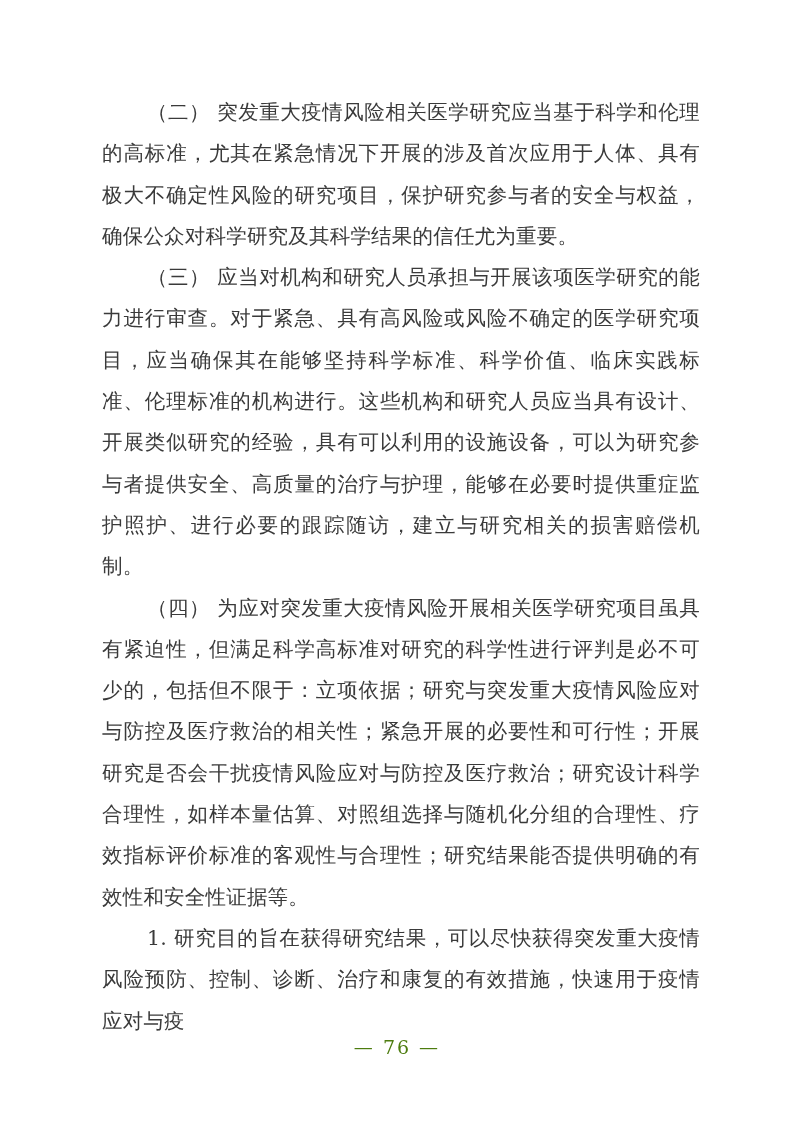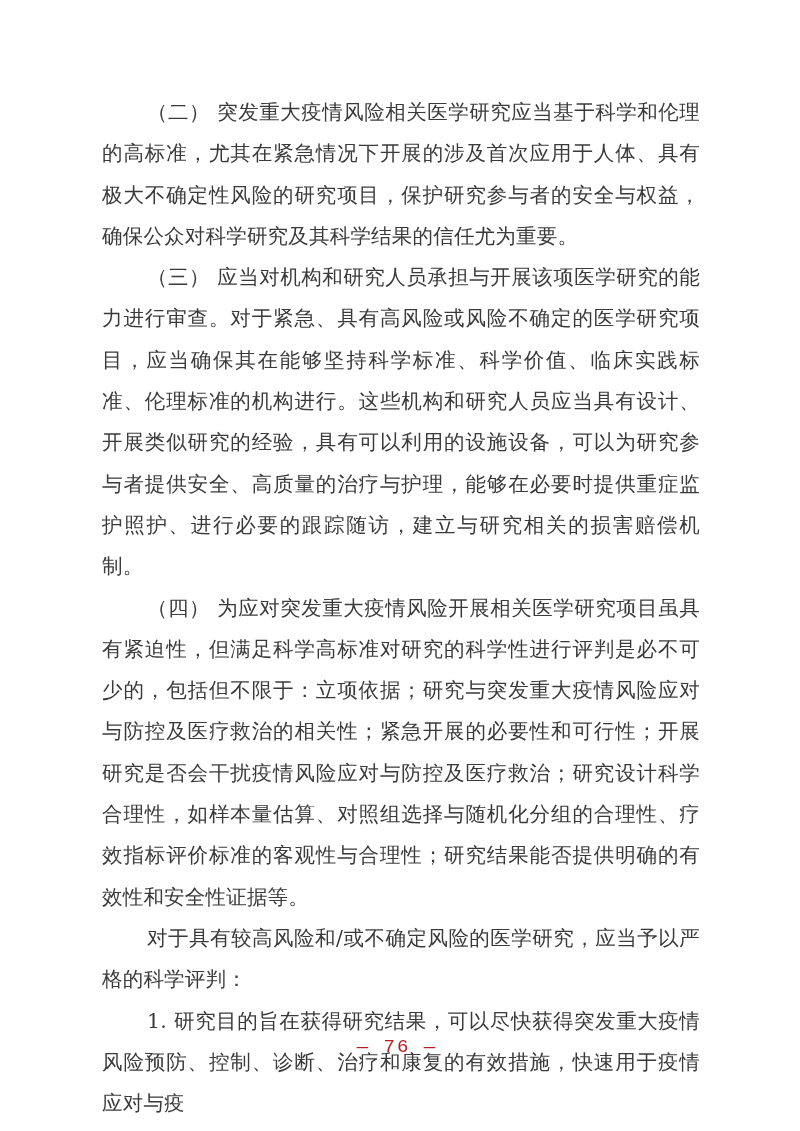--- a/index.html
+++ b/index.html
@@ -41,32 +41,30 @@
   }
   .footer {
     position: absolute;
     left: 0;
     top: 1036px;
     width: 794px;
     text-align: center;
   }
   .footer .page-number {
     font-size: 19px;
-    color: #b91c1c;
+    color: #4d7c0f;
     letter-spacing: 2px;
-    font-family: Liberation Mono, monospace;
   }
 </style>
 </head>
 <body>
 
 <div class="page">
   <div class="body-text">
     <p>（二） 突发重大疫情风险相关医学研究应当基于科学和伦理的高标准，尤其在紧急情况下开展的涉及首次应用于人体、具有极大不确定性风险的研究项目，保护研究参与者的安全与权益，确保公众对科学研究及其科学结果的信任尤为重要。</p>
     <p>（三） 应当对机构和研究人员承担与开展该项医学研究的能力进行审查。对于紧急、具有高风险或风险不确定的医学研究项目，应当确保其在能够坚持科学标准、科学价值、临床实践标准、伦理标准的机构进行。这些机构和研究人员应当具有设计、开展类似研究的经验，具有可以利用的设施设备，可以为研究参与者提供安全、高质量的治疗与护理，能够在必要时提供重症监护照护、进行必要的跟踪随访，建立与研究相关的损害赔偿机制。</p>
     <p>（四） 为应对突发重大疫情风险开展相关医学研究项目虽具有紧迫性，但满足科学高标准对研究的科学性进行评判是必不可少的，包括但不限于：立项依据；研究与突发重大疫情风险应对与防控及医疗救治的相关性；紧急开展的必要性和可行性；开展研究是否会干扰疫情风险应对与防控及医疗救治；研究设计科学合理性，如样本量估算、对照组选择与随机化分组的合理性、疗效指标评价标准的客观性与合理性；研究结果能否提供明确的有效性和安全性证据等。</p>
-    <p>对于具有较高风险和/或不确定风险的医学研究，应当予以严格的科学评判：</p>
     <p>1. 研究目的旨在获得研究结果，可以尽快获得突发重大疫情风险预防、控制、诊断、治疗和康复的有效措施，快速用于疫情应对与疫</p>
   </div>
   <div class="footer">
     <span class="page-number">— 76 —</span>
   </div>
 </div>
 
 </body></html>

